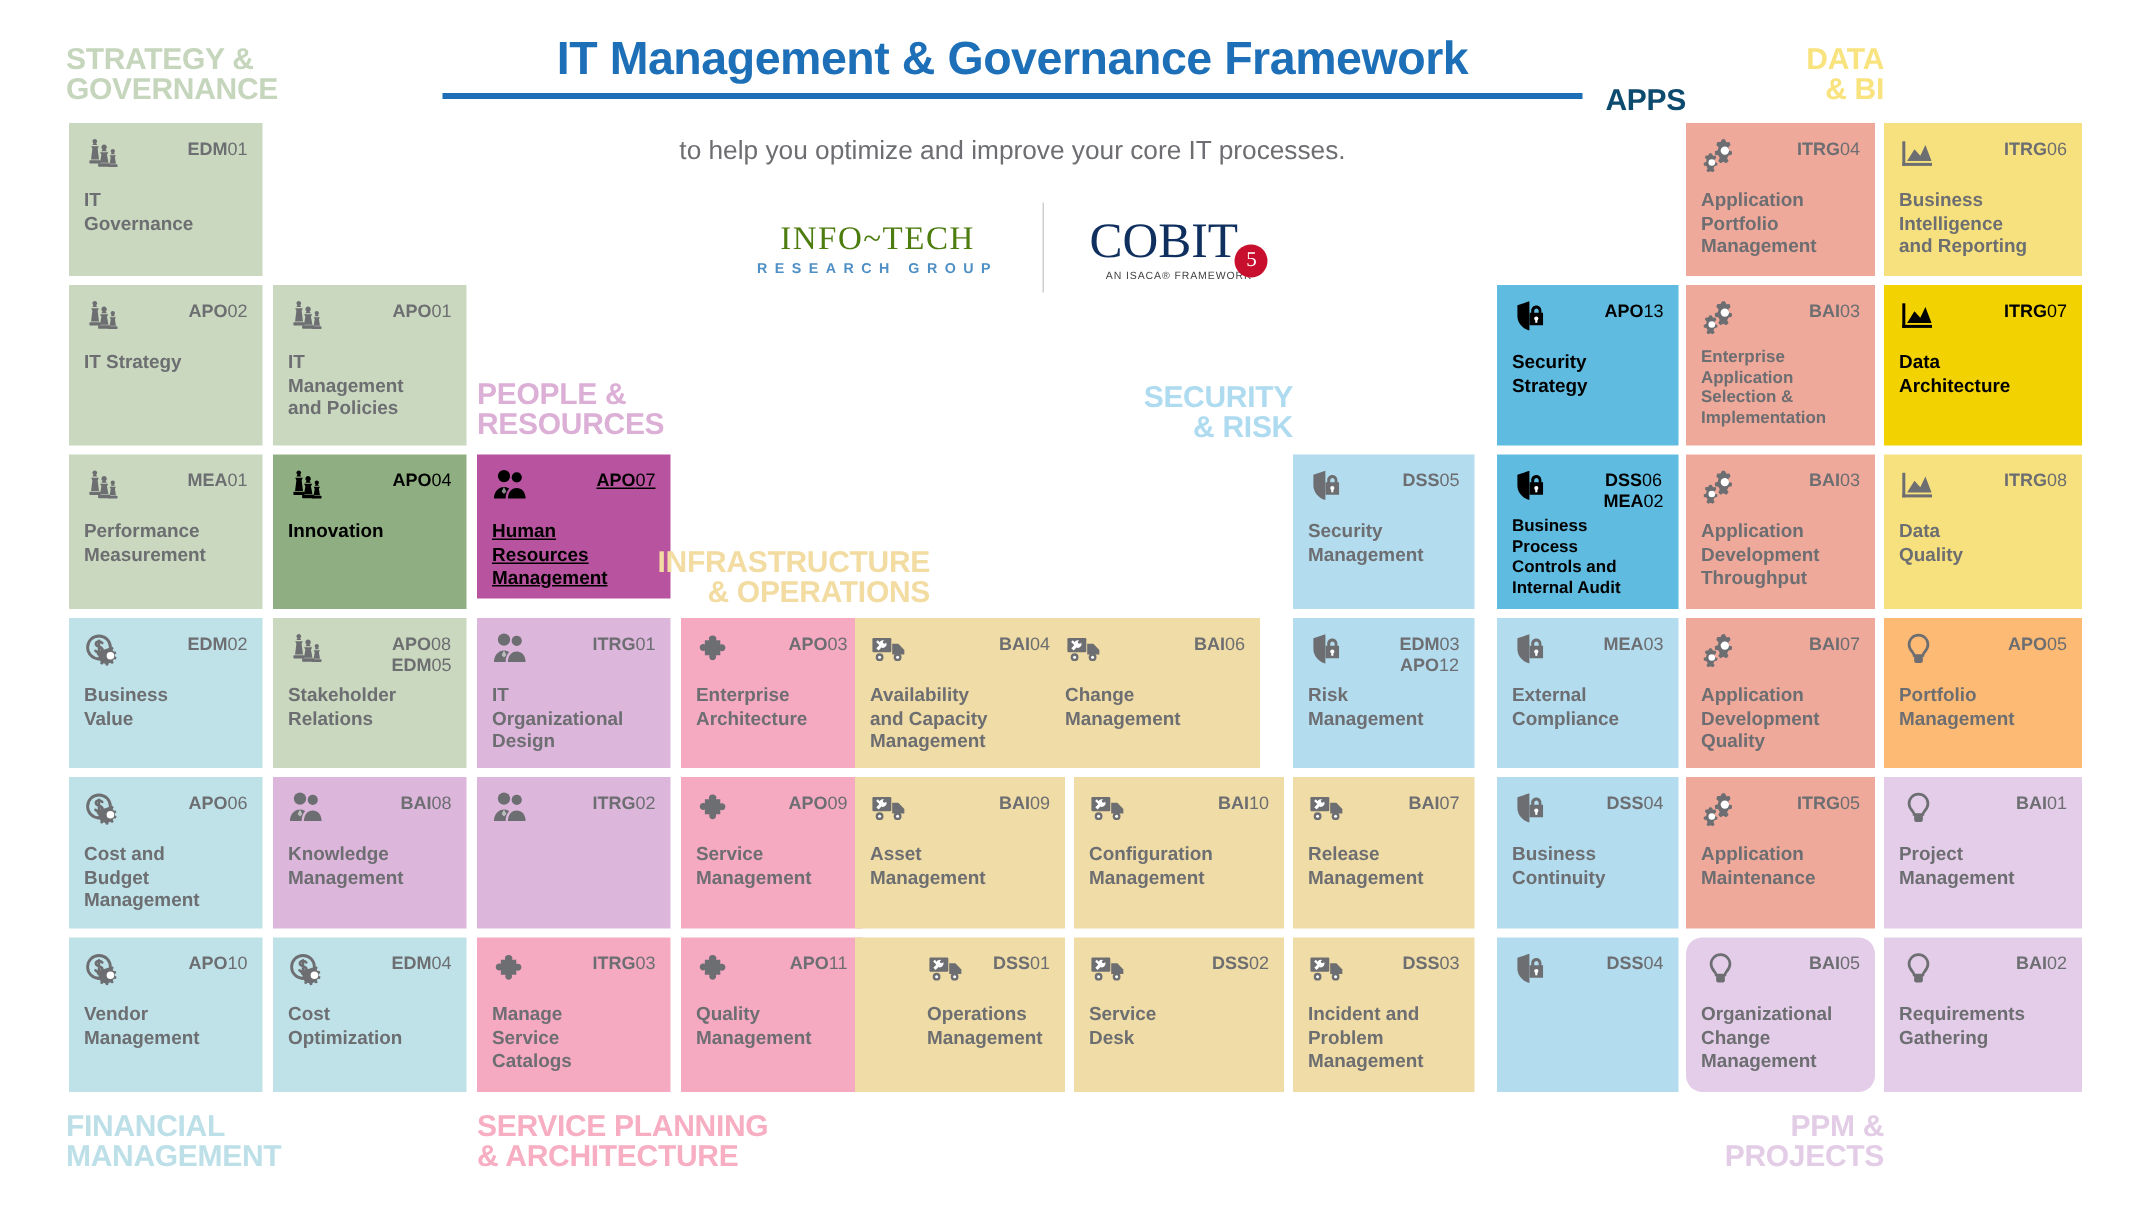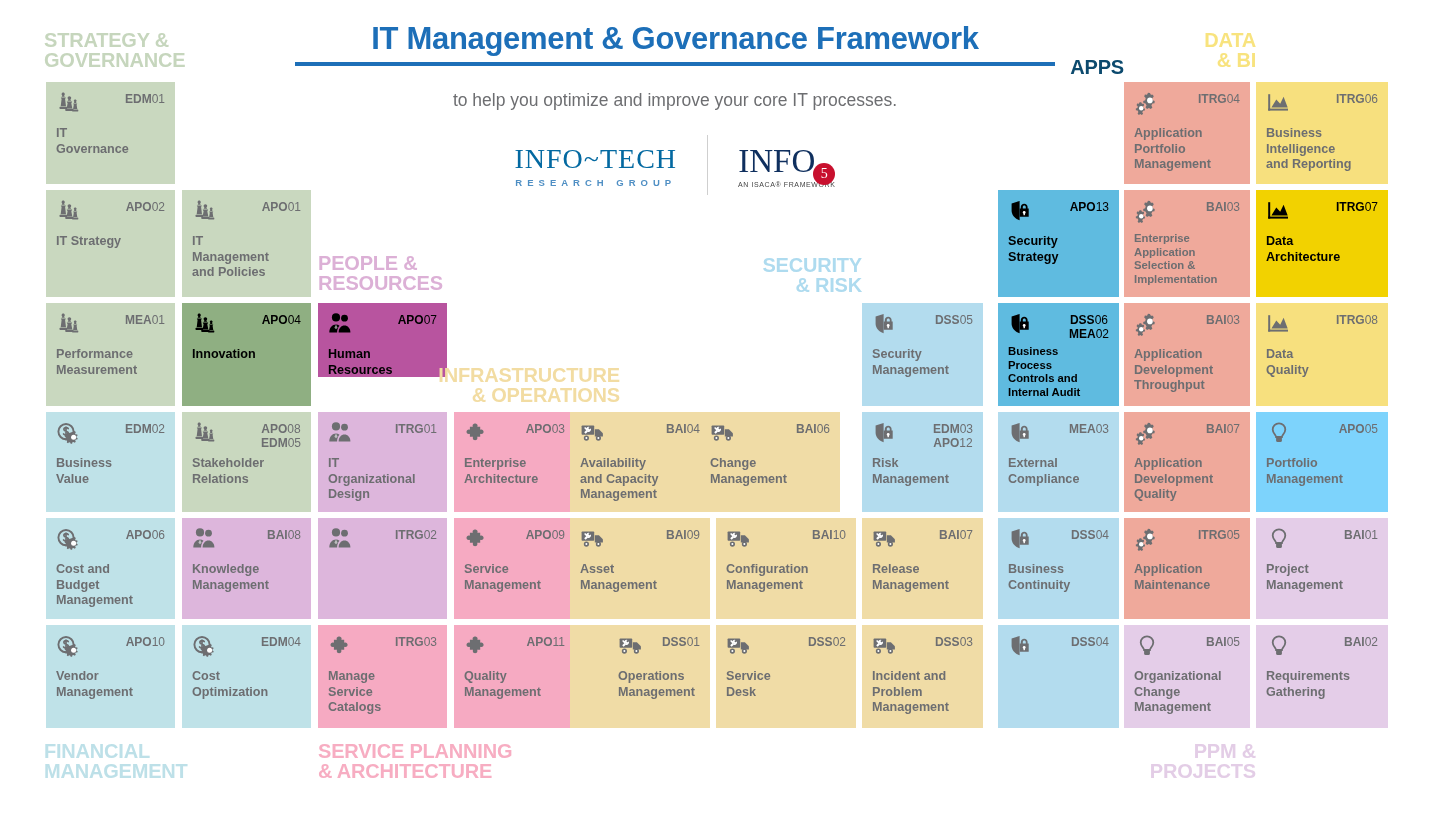--- a/index.html
+++ b/index.html
@@ -19,21 +19,21 @@
   .hdr-title{
     font-size:31px;font-weight:bold;color:#1d6fb8;letter-spacing:-0.3px;
     line-height:1.1;white-space:nowrap;
   }
   .hdr-rule{height:4px;background:#1d6fb8;margin:6px auto 0 auto;width:760px;}
   .hdr-sub{
     margin-top:22px;font-size:17.5px;color:#6d6e71;line-height:1.45;
   }
   .logos{margin-top:22px;display:flex;justify-content:center;align-items:center;gap:0;}
   .logo-it{padding-right:30px;text-align:center;}
-  .logo-it .l1{font-family:"Liberation Serif",serif;font-size:28px;color:#0369a1;letter-spacing:1px;font-weight:normal;}
+  .logo-it .l1{font-family:"Liberation Serif",serif;font-size:22px;color:#4d7c0f;letter-spacing:1px;font-weight:normal;}
   .logo-it .l2{font-size:9.5px;color:#4f8fc4;letter-spacing:5px;margin-top:2px;font-weight:bold;}
   .logo-div{width:1px;height:60px;background:#cfcfcf;}
   .logo-cb{padding-left:30px;text-align:center;position:relative;}
   .logo-cb .c1{font-family:"Liberation Serif",serif;font-size:33px;color:#0f2f5e;letter-spacing:0px;font-weight:normal;position:relative;display:inline-block;}
   .logo-cb .dot{display:inline-block;width:22px;height:22px;border-radius:50%;background:#c8102e;color:#fff;
      font-size:14px;line-height:22px;text-align:center;font-family:"Liberation Serif",serif;
      position:relative;top:6px;margin-left:-2px;}
   .logo-cb .c2{font-size:7px;color:#444;letter-spacing:0.6px;margin-top:1px;}
 
   
@@ -76,21 +76,21 @@
     <div class="hdr-sub">
       <div>to help you optimize and improve your core IT processes.</div>
     </div>
     <div class="logos">
       <div class="logo-it">
         <div class="l1">INFO~TECH</div>
         <div class="l2">RESEARCH GROUP</div>
       </div>
       <div class="logo-div"></div>
       <div class="logo-cb">
-        <div><span class="c1">INFO</span><span class="dot">5</span></div>
+        <div><span class="c1">COBIT</span><span class="dot">5</span></div>
         <div class="c2">AN ISACA® FRAMEWORK</div>
       </div>
     </div>
   </div>
 
   <div id="cells-layer">
       <div class="cell" style="left: 46px; top: 82px; width: 129px; height: 102px; background: rgb(201, 216, 191); color: rgb(109, 110, 113);">
         <div class="top">
           <span class="ico"><svg viewBox="0 0 26 24" width="26" height="24" fill="currentColor">
               <path d="M5.6 3.2c0-.9.7-1.6 1.6-1.6s1.6.7 1.6 1.6c0 .5-.3 1-.7 1.3l.7 1.2H5.6l.7-1.2c-.4-.3-.7-.8-.7-1.3z"></path>
@@ -182,21 +182,21 @@
               <path d="M17.8 9.8c0-.8.6-1.4 1.4-1.4s1.4.6 1.4 1.4c0 .4-.2.8-.6 1.1l.6 1h-2.8l.6-1c-.4-.3-.6-.7-.6-1.1z"></path>
               <path d="M17.1 12.5h4.2l-.7 1.3.7 4.3h-4.2l.7-4.3-.7-1.3z"></path>
               <rect x="16.1" y="18.5" width="6.2" height="1.9" rx=".4"></rect>
             </svg></span>
           <div class="codes">
             <div>APO<span class="num">04</span></div>
           </div>
         </div>
         <div class="name" style="white-space: pre-line;">Innovation</div>
       </div>
-      <div class="cell" style="left: 318px; top: 303px; width: 129px; height: 74px; background: rgb(184, 84, 159); color: rgb(0, 0, 0);">
+      <div class="cell" style="left: 318px; top: 303px; width: 129px; height: 96px; background: rgb(184, 84, 159); color: rgb(0, 0, 0); text-decoration: underline;">
         <div class="top">
           <span class="ico"><svg viewBox="0 0 26 24" width="26" height="24" fill="currentColor">
               <circle cx="16.5" cy="6.2" r="3.4"></circle>
               <path d="M10.6 20.4c0-4.3 2.7-7 5.9-7s5.9 2.7 5.9 7z"></path>
               <circle cx="8" cy="5.4" r="4.1"></circle>
               <path d="M1.3 20.4c0-4.6 3-7.8 6.7-7.8 1.3 0 2.5.4 3.5 1.1-1.5 1.6-2.4 3.9-2.4 6.7z"></path>
               <path d="M8 12.6l1.6 3.1-1.6 1.6-1.6-1.6 1.6-3.1z" fill="#ffffff" opacity=".55"></path>
             </svg></span>
           <div class="codes">
             <div>APO<span class="num">07</span></div>
@@ -360,21 +360,21 @@
               <circle cx="7.2" cy="17.3" r="2.2" fill="#ffffff"></circle>
             </svg></span>
           <div class="codes">
             <div>BAI<span class="num">07</span></div>
           </div>
         </div>
         <div class="name" style="white-space: pre-line;">Application
 Development
 Quality</div>
       </div>
-      <div class="cell" style="left: 1256px; top: 412px; width: 132px; height: 100px; background: #7dd3fc; color: rgb(109, 110, 113);">
+      <div class="cell" style="left: 1256px; top: 412px; width: 132px; height: 100px; background: #fdba74; color: rgb(109, 110, 113);">
         <div class="top">
           <span class="ico"><svg viewBox="0 0 26 24" width="26" height="24" fill="none" stroke="currentColor" stroke-width="1.8">
               <path d="M13 2.4c-3.5 0-6.3 2.8-6.3 6.2 0 2.4 1.3 4 2.4 5.3.6.8 1 1.3 1 2.1h5.8c0-.8.4-1.3 1-2.1 1.1-1.3 2.4-2.9 2.4-5.3 0-3.4-2.8-6.2-6.3-6.2z"></path>
               <path d="M10.1 16.4h5.8v3.1a1.5 1.5 0 0 1-1.5 1.5h-2.8a1.5 1.5 0 0 1-1.5-1.5z" fill="currentColor" stroke="none"></path>
             </svg></span>
           <div class="codes">
             <div>APO<span class="num">05</span></div>
           </div>
         </div>
         <div class="name" style="white-space: pre-line;">Portfolio
@@ -683,21 +683,21 @@
               <path d="M11.6 1.9v19.4c1-.3 1.9-.7 2.7-1.2v-3.3h-1.5v-4.2c0-1.1.5-2 1.3-2.6V9.2c0-1.9 1.6-3.5 3.5-3.5.5 0 .9.1 1.3.2l-7.3-4z" opacity=".0"></path>
               <path d="M19.6 9.5V8.1c0-1.9-1.5-3.4-3.4-3.4s-3.4 1.5-3.4 3.4v1.4h-1.1v8.3h9v-8.3zM14.8 8.1c0-.8.7-1.5 1.5-1.5s1.5.7 1.5 1.5v1.4h-3z"></path>
               <circle cx="16.2" cy="13.4" r="1.4" fill="#ffffff"></circle>
               <rect x="15.5" y="13.6" width="1.4" height="2.6" fill="#ffffff"></rect>
             </svg></span>
           <div class="codes">
             <div>DSS<span class="num">04</span></div>
           </div>
         </div>
       </div>
-      <div class="cell" style="left: 1124px; top: 625px; width: 126px; height: 103px; background: rgb(228, 205, 232); color: rgb(109, 110, 113);">
+      <div class="cell" style="left: 1124px; top: 625px; width: 126px; height: 103px; background: rgb(228, 205, 232); color: rgb(109, 110, 113); border-radius: 11px;">
         <div class="top">
           <span class="ico"><svg viewBox="0 0 26 24" width="26" height="24" fill="none" stroke="currentColor" stroke-width="1.8">
               <path d="M13 2.4c-3.5 0-6.3 2.8-6.3 6.2 0 2.4 1.3 4 2.4 5.3.6.8 1 1.3 1 2.1h5.8c0-.8.4-1.3 1-2.1 1.1-1.3 2.4-2.9 2.4-5.3 0-3.4-2.8-6.2-6.3-6.2z"></path>
               <path d="M10.1 16.4h5.8v3.1a1.5 1.5 0 0 1-1.5 1.5h-2.8a1.5 1.5 0 0 1-1.5-1.5z" fill="currentColor" stroke="none"></path>
             </svg></span>
           <div class="codes">
             <div>BAI<span class="num">05</span></div>
           </div>
         </div>
         <div class="name" style="white-space: pre-line;">Organizational

